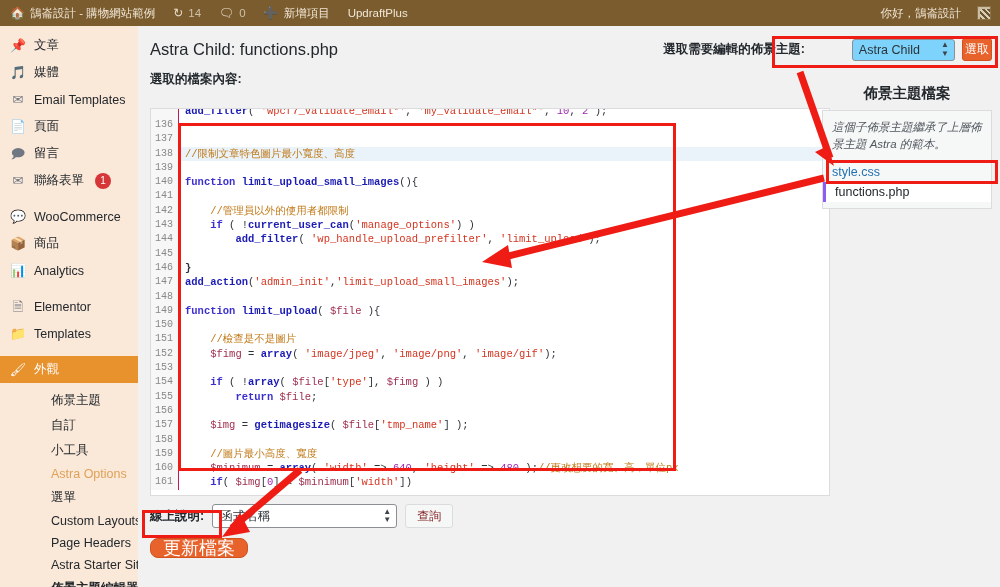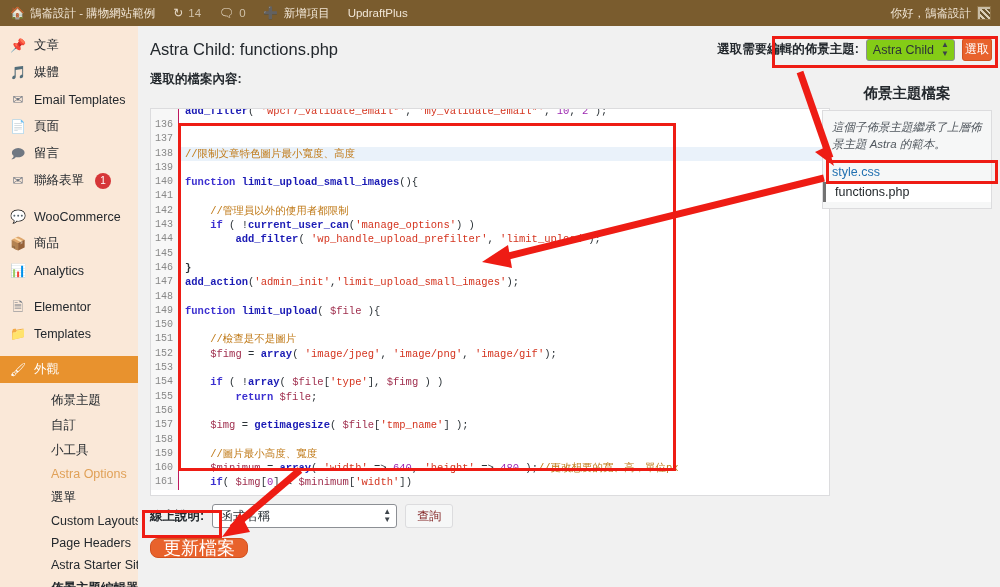--- a/index.html
+++ b/index.html
@@ -12,21 +12,21 @@
   .screen { position: relative; width: 1000px; height: 587px; }
 
   
   .adminbar {
     position: absolute; top: 0; left: 0; width: 1000px; height: 26px;
     background: #7a5c2e; color: #f1e6d6;
     display: flex; align-items: center; font-size: 11.5px;
   }
   .ab-item { display: flex; align-items: center; gap: 5px; padding: 0 9px; height: 26px; white-space: nowrap; }
   .ab-item.home { padding-left: 10px; }
-  .ab-right { margin-left: auto; display: flex; align-items: center; gap: 6px; padding-right: 9px; }
+  .ab-right { margin-left: auto; display: flex; align-items: center; gap: 16px; padding-right: 9px; }
   .ab-icon { display: inline-block; opacity: .92; font-size: 12px; line-height: 1; }
   .ab-count { color: #cfc0a8; }
   .avatar {
     width: 14px; height: 14px; background: #c9bda6;
     display: inline-block; border: 1px solid #8d7246;
     position: relative; overflow: hidden;
   }
   .avatar::after {
     content: ""; position: absolute; left: 2px; top: 2px; width: 10px; height: 10px;
     background: repeating-linear-gradient(45deg, #6b5630 0 2px, #d9cdb6 2px 4px);
@@ -72,23 +72,23 @@
   .page-title { font-size: 16.5px; font-weight: normal; color: #23282d; padding: 14px 0 0 12px; }
   .sel-label { font-size: 12.5px; font-weight: bold; color: #23282d; padding: 12px 0 4px 12px; }
 
   
   .theme-select-row {
     position: absolute; right: 8px; top: 12px;
     display: flex; align-items: center; gap: 7px; font-size: 12.5px;
   }
   .theme-select-row .tsr-label { font-weight: bold; color: #23282d; white-space: nowrap; }
   .tsr-select {
-    border: 1px solid #8c8f94; background: #84cc16; border-radius: 3px;
-    height: 22px; padding: 0 20px 0 6px; font-size: 12.5px; color: #2c3338;
-    display: flex; align-items: center; position: relative; white-space: nowrap;
+    border: 1px solid #8c8f94; background: #7dd3fc; border-radius: 3px;
+    height: 22px; padding: 0 34px 0 6px; font-size: 12.5px; color: #2c3338;
+    display: flex; align-items: center; position: relative; white-space: nowrap; margin-left: 40px;
   }
   .tsr-select .spinner { position: absolute; right: 5px; font-size: 8px; line-height: 1.05; color: #3c434a; text-align: center; }
   .btn-orange {
     background: #e8622c; color: #fff; border: 1px solid #d3511f; border-radius: 3px;
     height: 23px; padding: 0 2px; font-size: 12px; display: flex; align-items: center;
     cursor: pointer;
   }
 
   
   .editor {
@@ -117,21 +117,21 @@
   .filespanel { position: absolute; right: 8px; top: 58px; width: 170px; }
   .fp-title { font-size: 14.5px; font-weight: bold; color: #23282d; text-align: center; padding-bottom: 7px; }
   .fp-box { background: #f6f7f7; border: 1px solid #dcdcde; padding: 8px 0 6px 0; }
   .fp-note {
     font-style: italic; font-size: 11.5px; color: #50575e; line-height: 1.45;
     padding: 0 9px 10px 9px;
   }
   .fp-file {
     font-size: 12.5px; color: #2271b1; padding: 3px 9px; white-space: nowrap;
   }
-  .fp-file.active { color: #1d2327; border-left: 3px solid #737373; background: #fff; }
+  .fp-file.active { color: #1d2327; border-left: 3px solid #8b5cf6; background: #fff; }
 
   
   .docs-row {
     position: absolute; left: 12px; top: 478px;
     display: flex; align-items: center; gap: 8px; font-size: 12.5px;
   }
   .docs-row .dr-label { font-weight: bold; color: #23282d; }
   .docs-select {
     border: 1px solid #8c8f94; background: #fff; border-radius: 3px;
     width: 185px; height: 24px; padding: 0 20px 0 7px; font-size: 12.5px; color: #2c3338;

